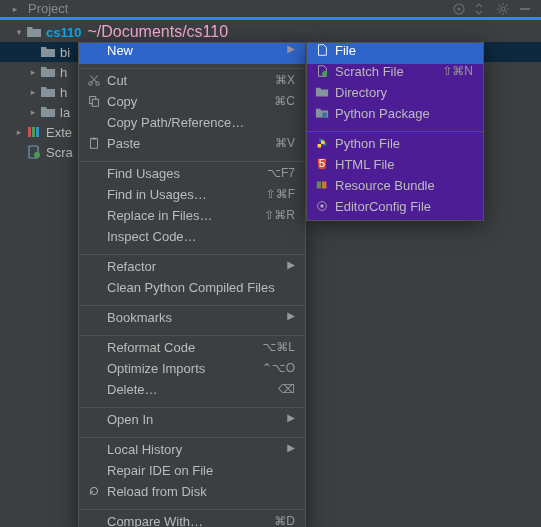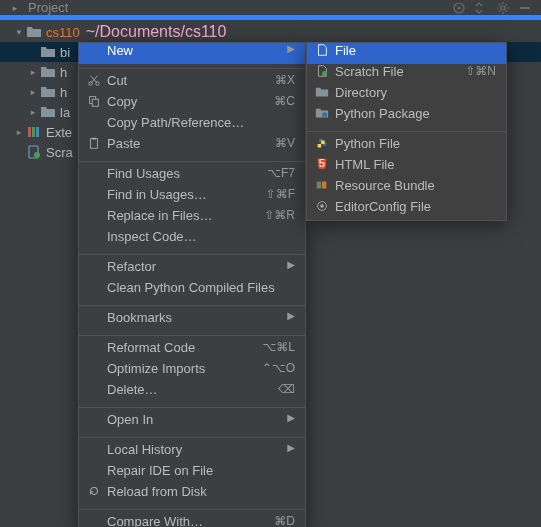--- a/index.html
+++ b/index.html
@@ -1,34 +1,34 @@
 <!DOCTYPE html>
 <html><head>
 <meta charset="utf-8">
 <style>
   * { margin: 0; padding: 0; box-sizing: border-box; font-family: -apple-system, "Segoe UI", sans-serif; font-size: 13px; }
   body { background: #2b2b2b; color: #bbbbbb; width: 541px; height: 527px; overflow: hidden; position: relative; }
   
-  .toolbar { background: #3c3f41; height: 20px; border-bottom: 5px solid #3b82f6; display: flex; align-items: center; padding: 0 8px; color: #888; }
+  .toolbar { background: #3c3f41; height: 20px; border-bottom: 3px solid #3b82f6; display: flex; align-items: center; padding: 0 8px; color: #888; }
   .toolbar .tb-label { margin-left: 6px; }
   .toolbar .spacer { flex: 1; }
   .toolbar .tb-icon { width: 16px; height: 16px; margin-left: 6px; opacity: 0.6; }
   
   .tree { background: #3c3f41; height: 507px; padding-top: 2px; }
   .row { display: flex; align-items: center; height: 20px; padding-left: 4px; white-space: nowrap; }
   .row.selected { background: #0d293e; }
   .arrow { width: 14px; display: inline-flex; justify-content: center; color: #888; font-size: 9px; }
   .arrow.open::before { content: "▾"; }
   .arrow.closed::before { content: "▸"; }
   .icon { width: 16px; height: 16px; margin-right: 4px; display: inline-flex; align-items: center; justify-content: center; }
-  .bold { font-weight: 400; color: #f97316; }
+  .bold { font-weight: 700; color: #0ea5e9; }
   .path { color: #f9a8d4; margin-left: 6px; font-size: 16px; }
   
   .ctx { position: absolute; top: 42px; left: 78px; width: 228px; background: #3c3f41; border: 1px solid #515151; box-shadow: 0 4px 20px rgba(0,0,0,0.5); }
-  .sub { position: absolute; top: 42px; left: 306px; width: 201px; background: #404040; border: 1px solid #515151; box-shadow: 0 4px 20px rgba(0,0,0,0.5); }
+  .sub { position: absolute; top: 42px; left: 306px; width: 178px; background: #4c1d95; border: 1px solid #515151; box-shadow: 0 4px 20px rgba(0,0,0,0.5); }
   .mi { display: flex; align-items: flex-start; height: 21px; padding: 0 10px 0 6px; color: #bbbbbb; }
   .mi.hi { background: #2f65ca; color: #ffffff; }
   .mi .mi-icon { width: 18px; display: inline-flex; justify-content: center; margin-right: 4px; }
   .mi .lbl { flex: 1; }
   .mi .sc { color: #999999; font-size: 12px; }
   .mi .ar { color: #999999; font-size: 10px; }
   .sep { height: 1px; background: #515151; margin: 4px 0; }
   
   svg { display: block; }
 </style>

